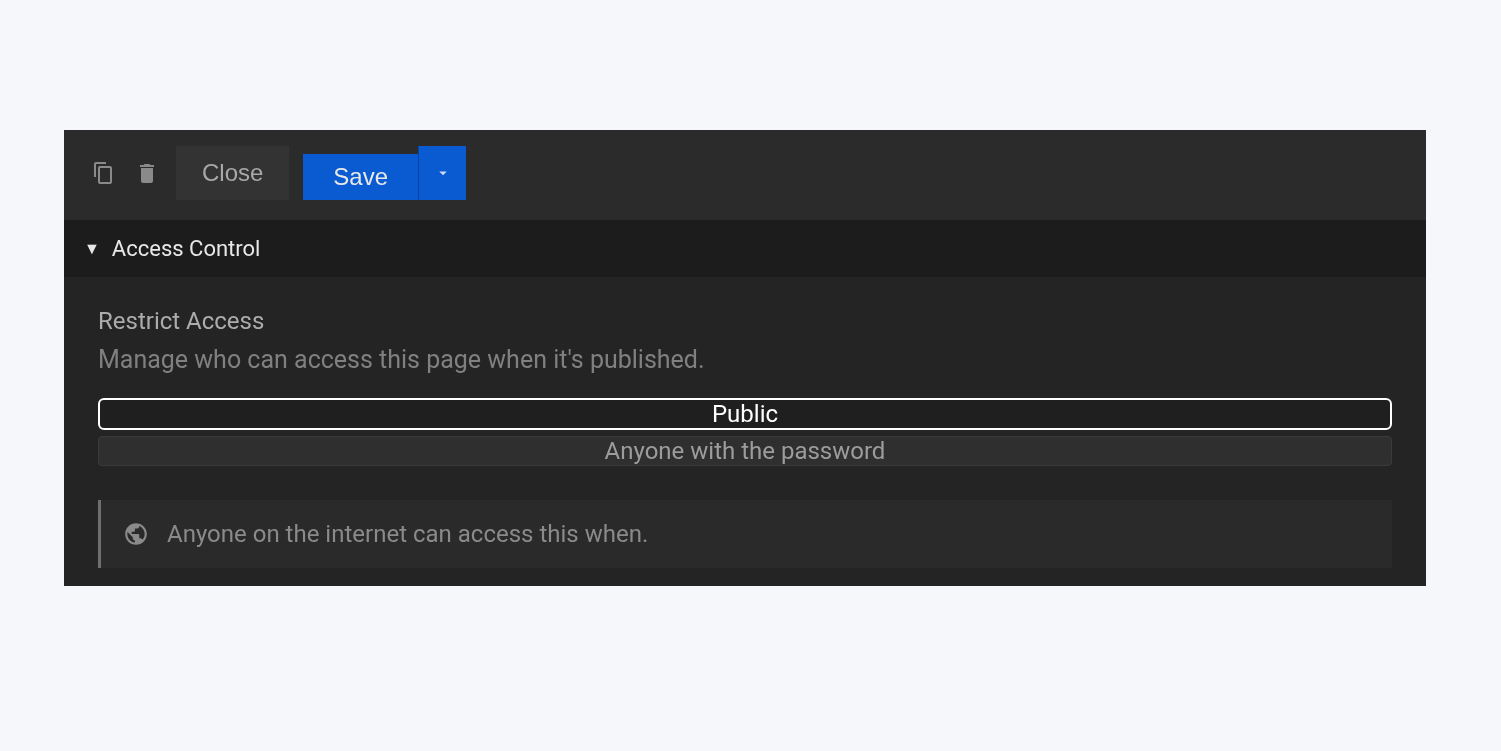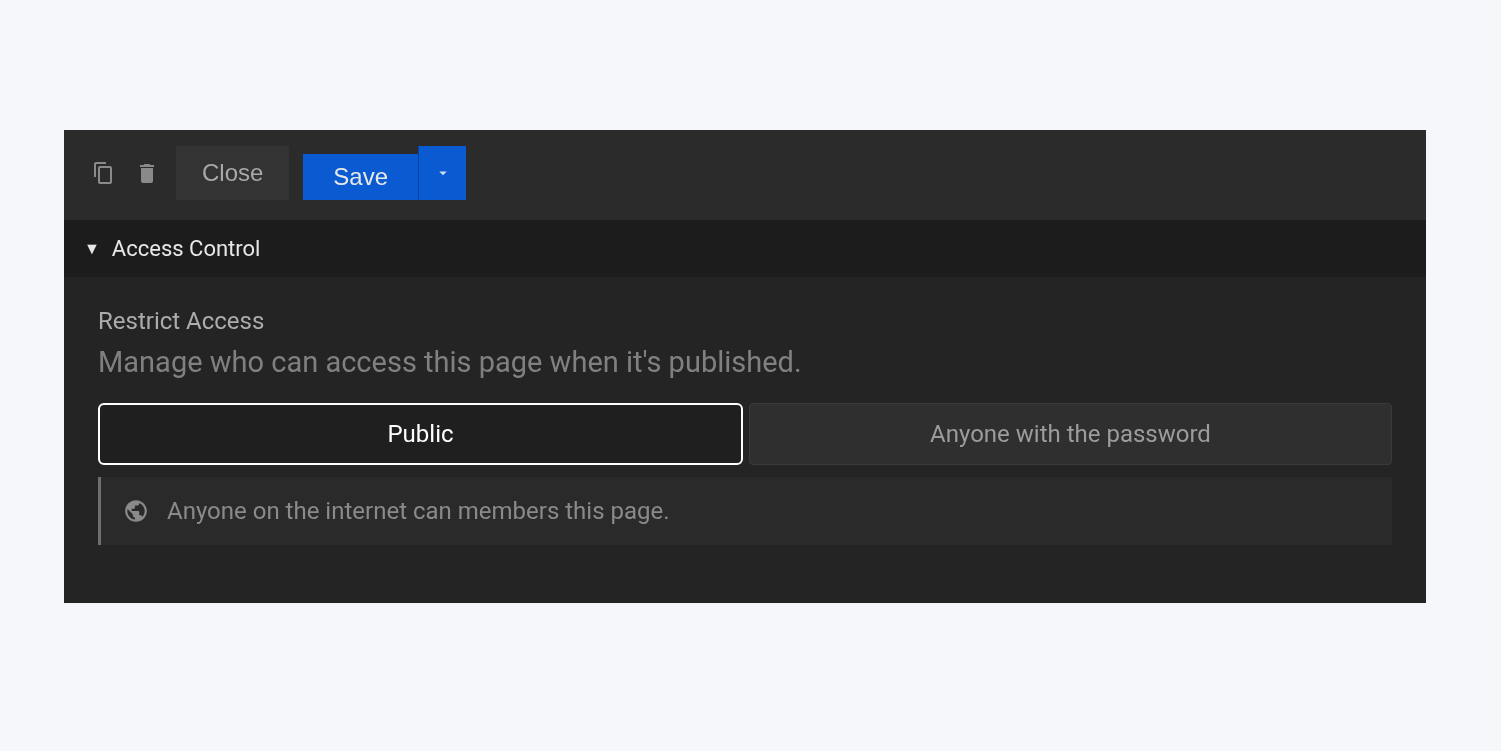--- a/index.html
+++ b/index.html
@@ -96,37 +96,38 @@
     line-height: 1;
   }
   .section-title {
     font-size: 22px;
     font-weight: 400;
     color: #e8e8e8;
   }
 
   .section-body {
     background: #242424;
-    padding: 30px 34px 58px 34px;
+    padding: 30px 34px 18px 34px;
   }
   .field-title {
     font-size: 24px;
     color: #acacac;
     margin-bottom: 10px;
   }
   .field-desc {
-    font-size: 29px;
+    font-size: 25px;
     color: #808080;
     margin-bottom: 24px;
   }
 
   .seg-group {
     display: flex;
     gap: 6px;
-    margin-bottom: 12px;
+    margin-bottom: 34px;
+    flex-direction: column;
   }
   .seg {
     flex: 1;
     height: 62px;
     display: flex;
     align-items: center;
     justify-content: center;
     font-size: 24px;
     color: #9c9c9c;
     background: #2f2f2f;
@@ -197,17 +198,17 @@
       </div>
       <div class="seg">
         <span>Anyone with the password</span>
       </div>
     </div>
 
     <div class="info-box">
       <svg width="26" height="26" viewBox="0 0 24 24" fill="currentColor">
         <path d="M12 2C6.48 2 2 6.48 2 12s4.48 10 10 10 10-4.48 10-10S17.52 2 12 2zm-1 17.93c-3.95-.49-7-3.85-7-7.93 0-.62.08-1.21.21-1.79L9 15v1c0 1.1.9 2 2 2v1.93zm6.9-2.54c-.26-.81-1-1.39-1.9-1.39h-1v-3c0-.55-.45-1-1-1H8v-2h2c.55 0 1-.45 1-1V7h2c1.1 0 2-.9 2-2v-.41c2.93 1.19 5 4.06 5 7.41 0 2.08-.8 3.97-2.1 5.39z"></path>
       </svg>
-      <span>Anyone on the internet can members this page.</span>
+      <span>Anyone on the internet can access this when.</span>
     </div>
   </div>
 
 </div>
 
 </body></html>

